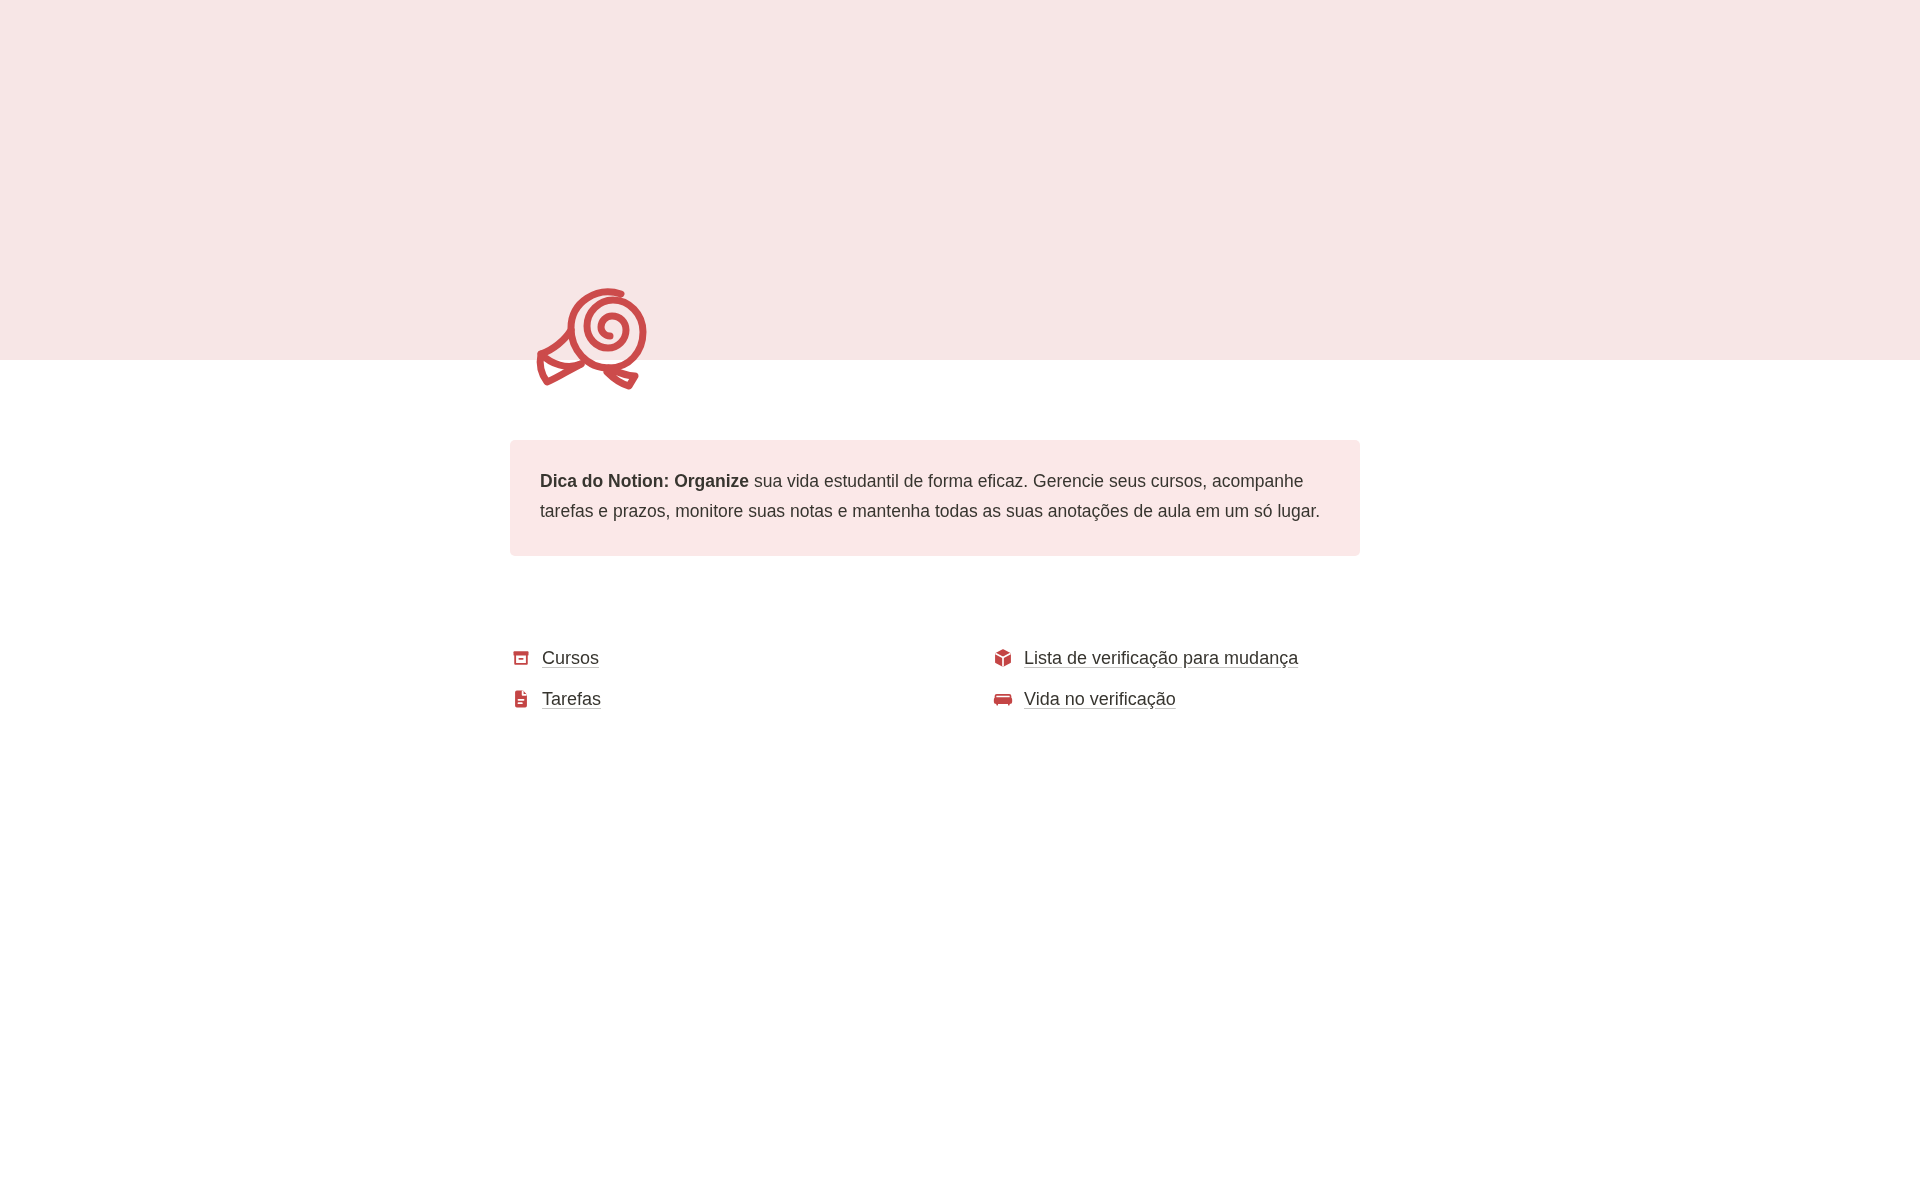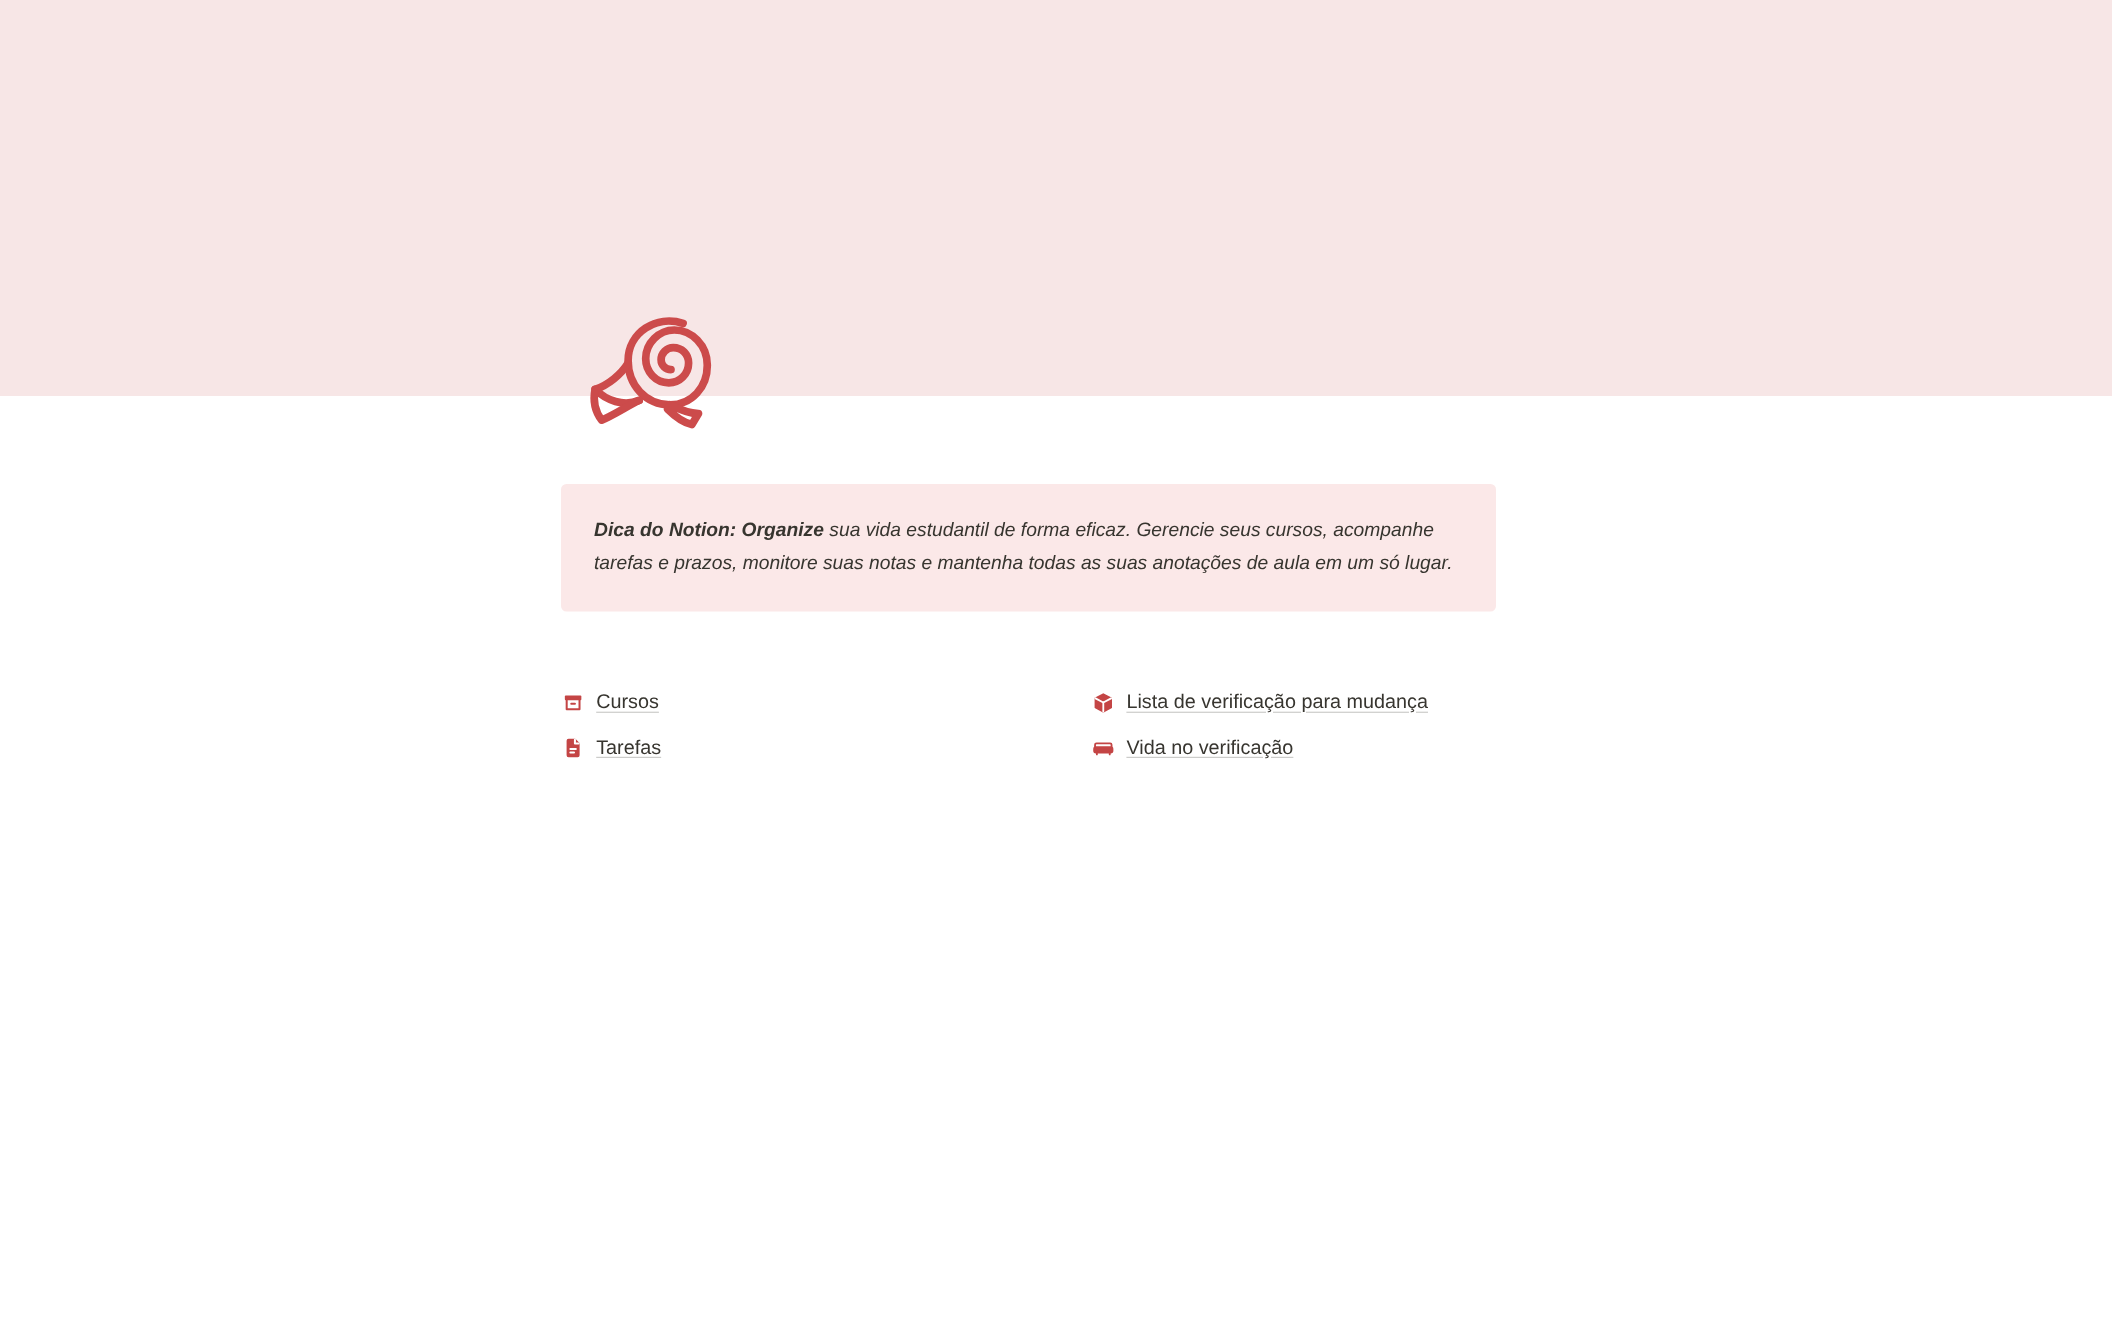--- a/index.html
+++ b/index.html
@@ -62,37 +62,36 @@
     padding: 26px 30px 30px 30px;
     width: 850px;
     box-sizing: border-box;
     margin-bottom: 72px;
   }
   .callout p {
     margin: 0;
     font-size: 17.5px;
     line-height: 1.72;
     color: #37352f;
-    font-style: italic;
   }
   .callout strong { font-weight: bold; color: #37352f; }
 
   
   .link-columns {
     display: flex;
     width: 900px;
   }
   .link-col {
     width: 482px;
   }
   .link-col:last-child { width: 418px; }
 
   .link-row {
     display: flex;
-    align-items: flex-start;
+    align-items: flex-end;
     height: 41px;
     gap: 10px;
   }
 
   .link-icon {
     width: 22px;
     height: 22px;
     flex: 0 0 22px;
     display: flex;
     align-items: center;

